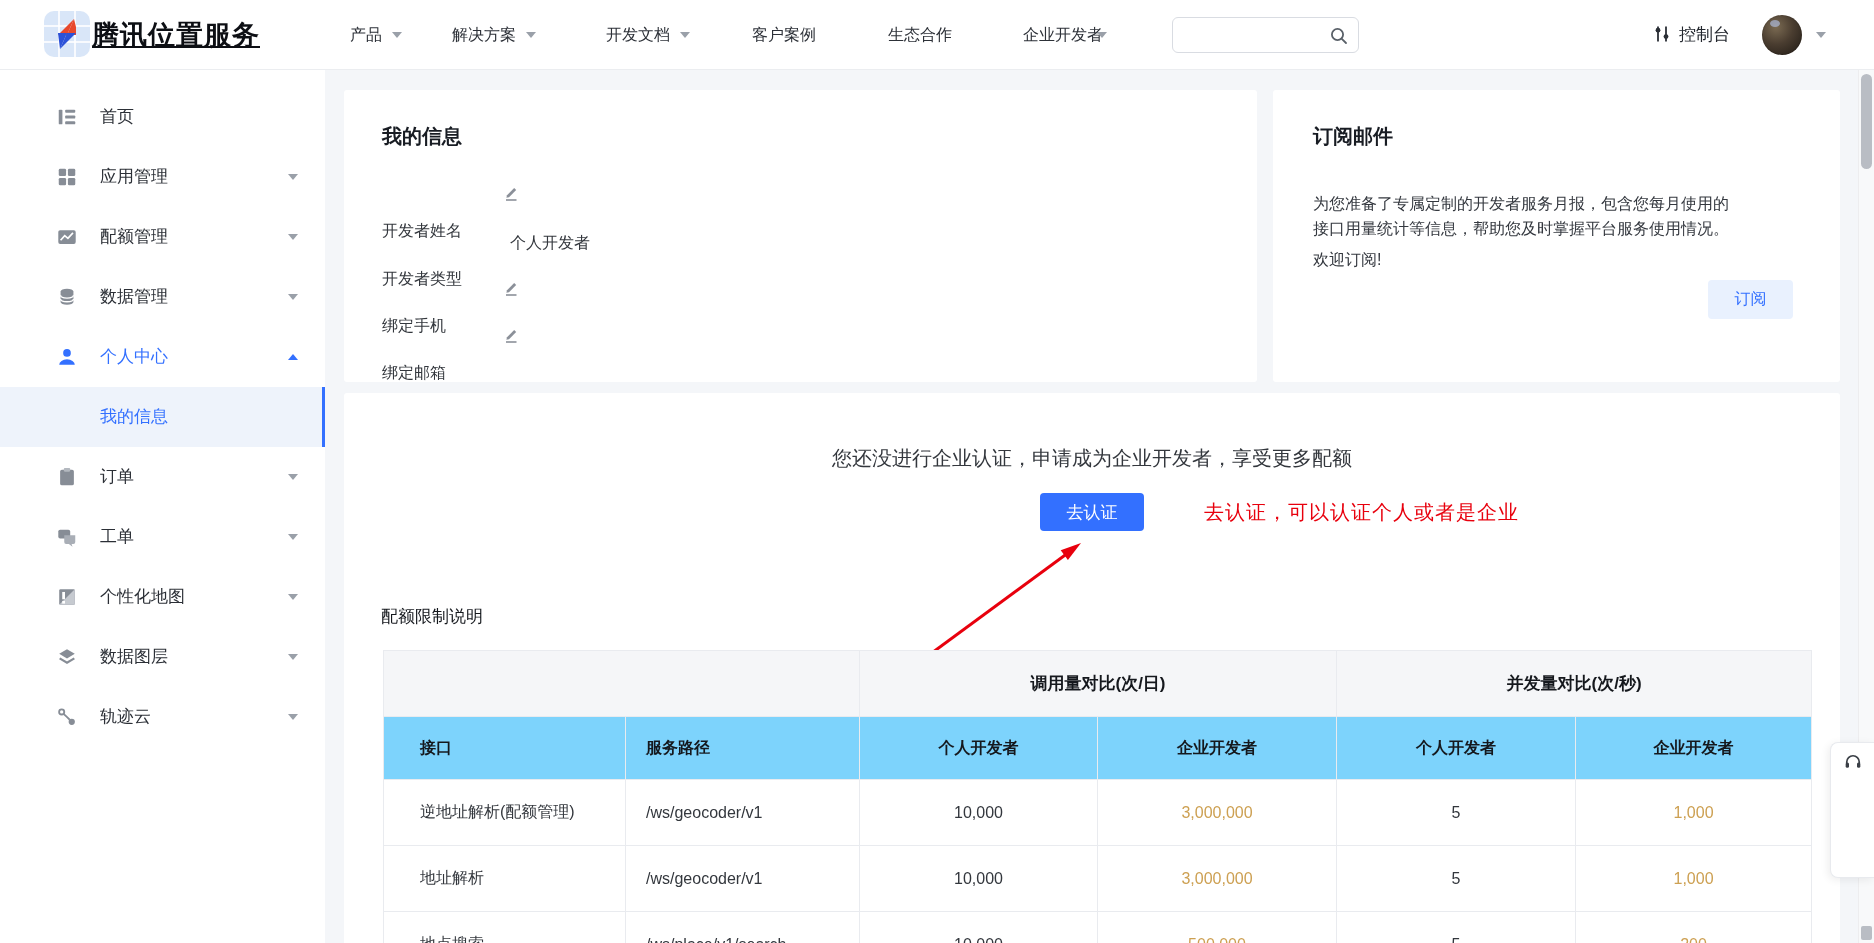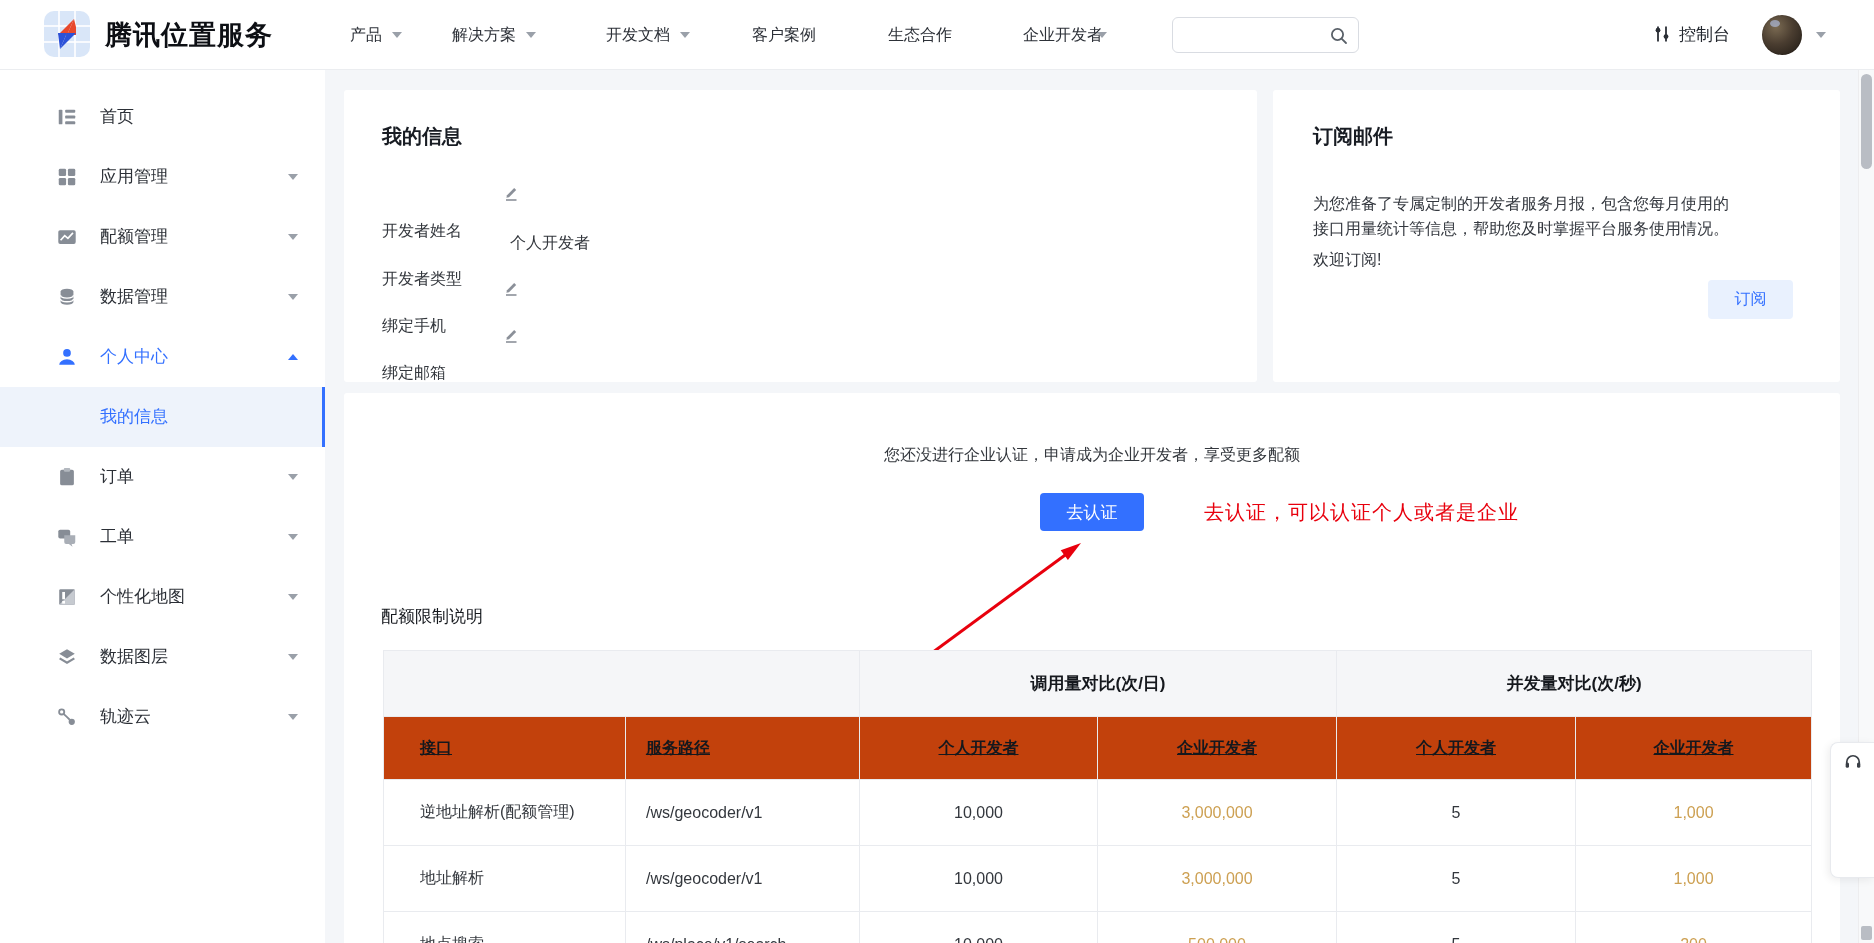--- a/index.html
+++ b/index.html
@@ -7,22 +7,22 @@
               font-family:"Liberation Sans","DejaVu Sans",sans-serif; }
 
   
   .topbar { position:absolute; left:0; top:0; width:1874px; height:70px; background:#fff;
             border-bottom:1px solid #ebedf0; z-index:30; }
   .logo-icon { position:absolute; left:44px; top:11px; width:46px; height:46px; border-radius:10px;
                background:#d9e6f8; overflow:hidden; }
   .logo-grid-v { position:absolute; top:0; width:2px; height:46px; background:rgba(255,255,255,.8); }
   .logo-grid-h { position:absolute; left:0; width:46px; height:2px; background:rgba(255,255,255,.8); }
   .needle { position:absolute; left:8px; top:6px; width:30px; height:34px; }
-  .brand { position:absolute; left:105px; top:0; height:70px; line-height:70px; font-size:27px;
-           font-weight:bold; color:#0d0f14; letter-spacing:1px; }
+  .brand { position:absolute; left:92px; top:0; height:70px; line-height:70px; font-size:27px;
+           font-weight:bold; color:#0d0f14; letter-spacing:1px;text-decoration:underline; }
   .nav-item { position:absolute; top:0; height:70px; line-height:70px; font-size:16px; color:#2d3138;
               cursor:pointer; white-space:nowrap; }
   .tri-down { width:0; height:0; border:5px solid transparent; border-top:6px solid #9aa0a9; border-bottom:0; }
   .tri-up   { width:0; height:0; border:5px solid transparent; border-bottom:6px solid #3370ff; border-top:0; }
   .nav-caret { position:absolute; top:32px; }
   .searchbox { position:absolute; left:1172px; top:17px; width:187px; height:36px; background:#fff;
                border:1px solid #d9dce2; border-radius:6px; }
   .searchbox input { position:absolute; left:10px; top:1px; width:145px; height:32px; border:0; outline:0;
                      font-size:14px; background:transparent; }
   .search-ic { position:absolute; right:9px; top:8px; }
@@ -54,32 +54,32 @@
 
   .info-row-label { position:absolute; font-size:16px; color:#33373d;margin-top:36px; }
   .info-row-value { position:absolute; font-size:16px; color:#33373d; }
   .edit-ic { position:absolute; cursor:pointer; }
 
   .sub-line { position:absolute; left:40px; width:490px; font-size:16px; color:#34383f; line-height:27px; }
   .btn-subscribe { position:absolute; left:435px; top:190px; width:85px; height:39px; background:#e9f1fe;
                    color:#3370ff; font-size:16px; border:0; border-radius:4px; cursor:pointer;
                    font-family:inherit; }
 
-  .cert-notice { position:absolute; left:0; top:52px; width:1496px; text-align:center; font-size:16px; color:#33373d; }
+  .cert-notice { position:absolute; left:0; top:52px; width:1496px; text-align:center; font-size:20px; color:#33373d; }
   .btn-cert { position:absolute; left:696px; top:100px; width:104px; height:38px; background:#3370ff; color:#fff;
               font-size:17px; border:0; border-radius:4px; cursor:pointer; font-family:inherit; }
   .annotation { position:absolute; left:860px; top:106px; font-size:20px; color:#e8000d; letter-spacing:1px; }
   .arrow-svg { position:absolute; left:0; top:0; pointer-events:none; }
 
   .quota-heading { position:absolute; left:37px; top:212px; font-size:17px; font-weight:normal; color:#15181d; }
   table.quota { position:absolute; left:39px; top:257px; width:1428px; border-collapse:collapse; table-layout:fixed; }
   table.quota td, table.quota th { border:1px solid #e9ebef; font-size:16px; color:#33373d; text-align:center;
                                    font-weight:normal; }
   tr.h1 td { height:66px; background:#f5f6f8; font-weight:bold; color:#15181d; font-size:17px; }
-  tr.h2 th { height:63px; background:#c2410c; font-weight:bold; color:#15181d;text-decoration:underline; }
+  tr.h2 th { height:63px; background:#7dd3fc; font-weight:bold; color:#15181d; }
   tr.dr td { height:66px; background:#fff; }
   .ta-left { text-align:left !important; }
   .pad36 { padding-left:36px; }
   .pad20 { padding-left:20px; }
   .gold { color:#cda052 !important; }
 
   
   .support { position:absolute; left:1830px; top:742px; width:44px; height:136px; background:#fff;
              border:1px solid #e8eaee; border-right:0; border-radius:8px 0 0 8px; z-index:40;
              box-shadow:-2px 2px 8px rgba(0,0,0,.07); cursor:pointer; }

